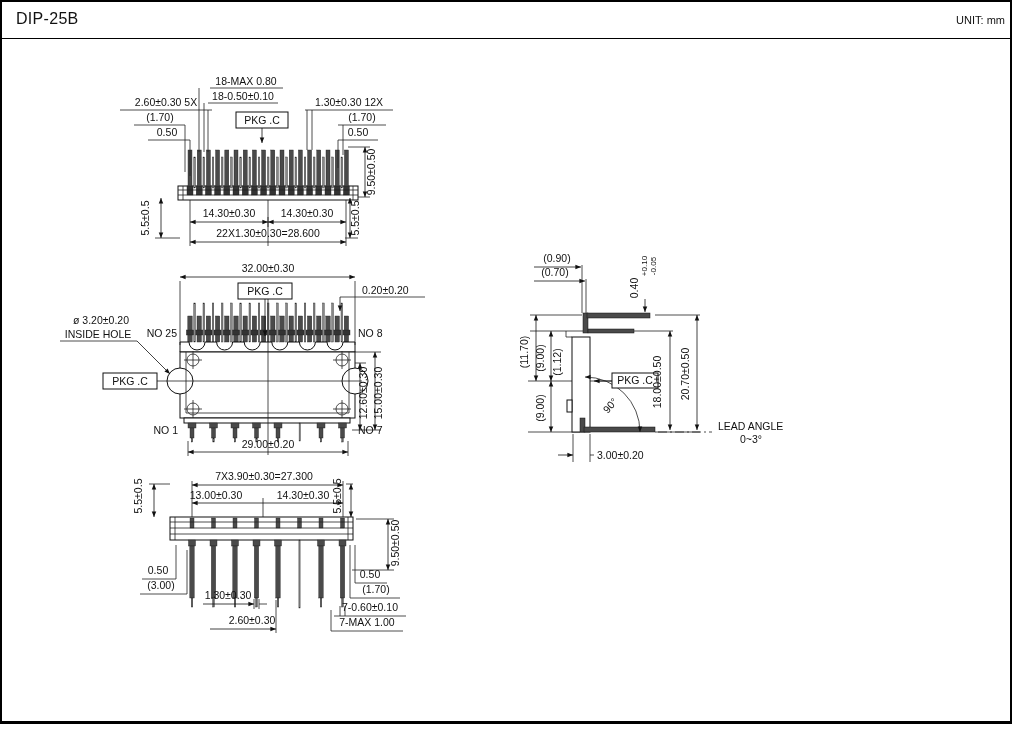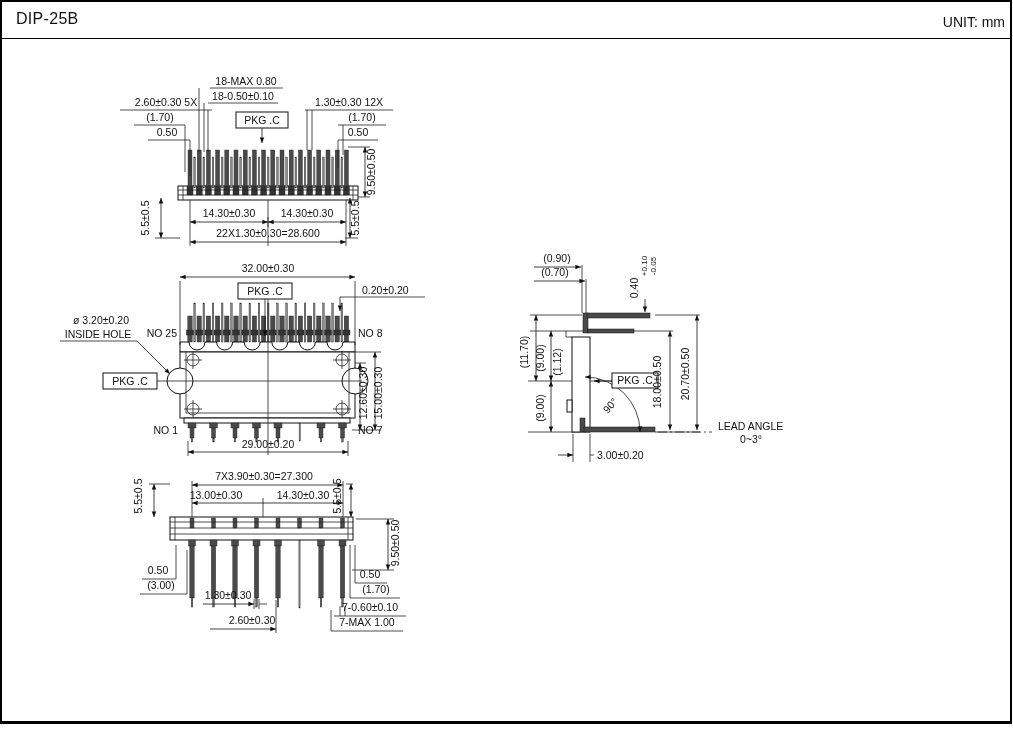--- a/index.html
+++ b/index.html
@@ -2,21 +2,21 @@
 <html><head>
 <meta charset="utf-8">
 <style>
   html,body{margin:0;padding:0;background:#fff;}
   .page{position:relative;width:1013px;height:739px;background:#fff;overflow:hidden;
         font-family:"Liberation Sans",sans-serif;color:#111;}
   .frame{position:absolute;left:0;top:0;width:1008px;height:719px;
          border:2px solid #000;border-bottom:3px solid #000;}
   .hdr{position:absolute;left:2px;top:2px;width:1009px;height:36px;border-bottom:1px solid #000;}
   .hdr .title{position:absolute;left:14px;top:8px;font-size:16px;letter-spacing:.3px;}
-  .hdr .unit{position:absolute;right:6px;top:12px;font-size:14px;padding-left:40px;}
+  .hdr .unit{position:absolute;right:6px;top:12px;font-size:11px;padding-left:40px;}
   svg{position:absolute;left:0;top:0;}
   svg text{font-family:"Liberation Sans",sans-serif;font-size:10.5px;fill:#111;}
   svg text.ts{font-size:8px;}
   .lt{stroke:#222;stroke-width:0.8;fill:none;}
   .bx{fill:#fff;stroke:#111;stroke-width:1;}
   .dk{fill:#4a4a4a;stroke:#111;stroke-width:0.5;}
   .dim{stroke:#111;stroke-width:0.8;fill:none;}
   .dsh{stroke-dasharray:9 3 2 3;}
   .ae{marker-end:url(#arr);}
   .as{marker-start:url(#arr);}

